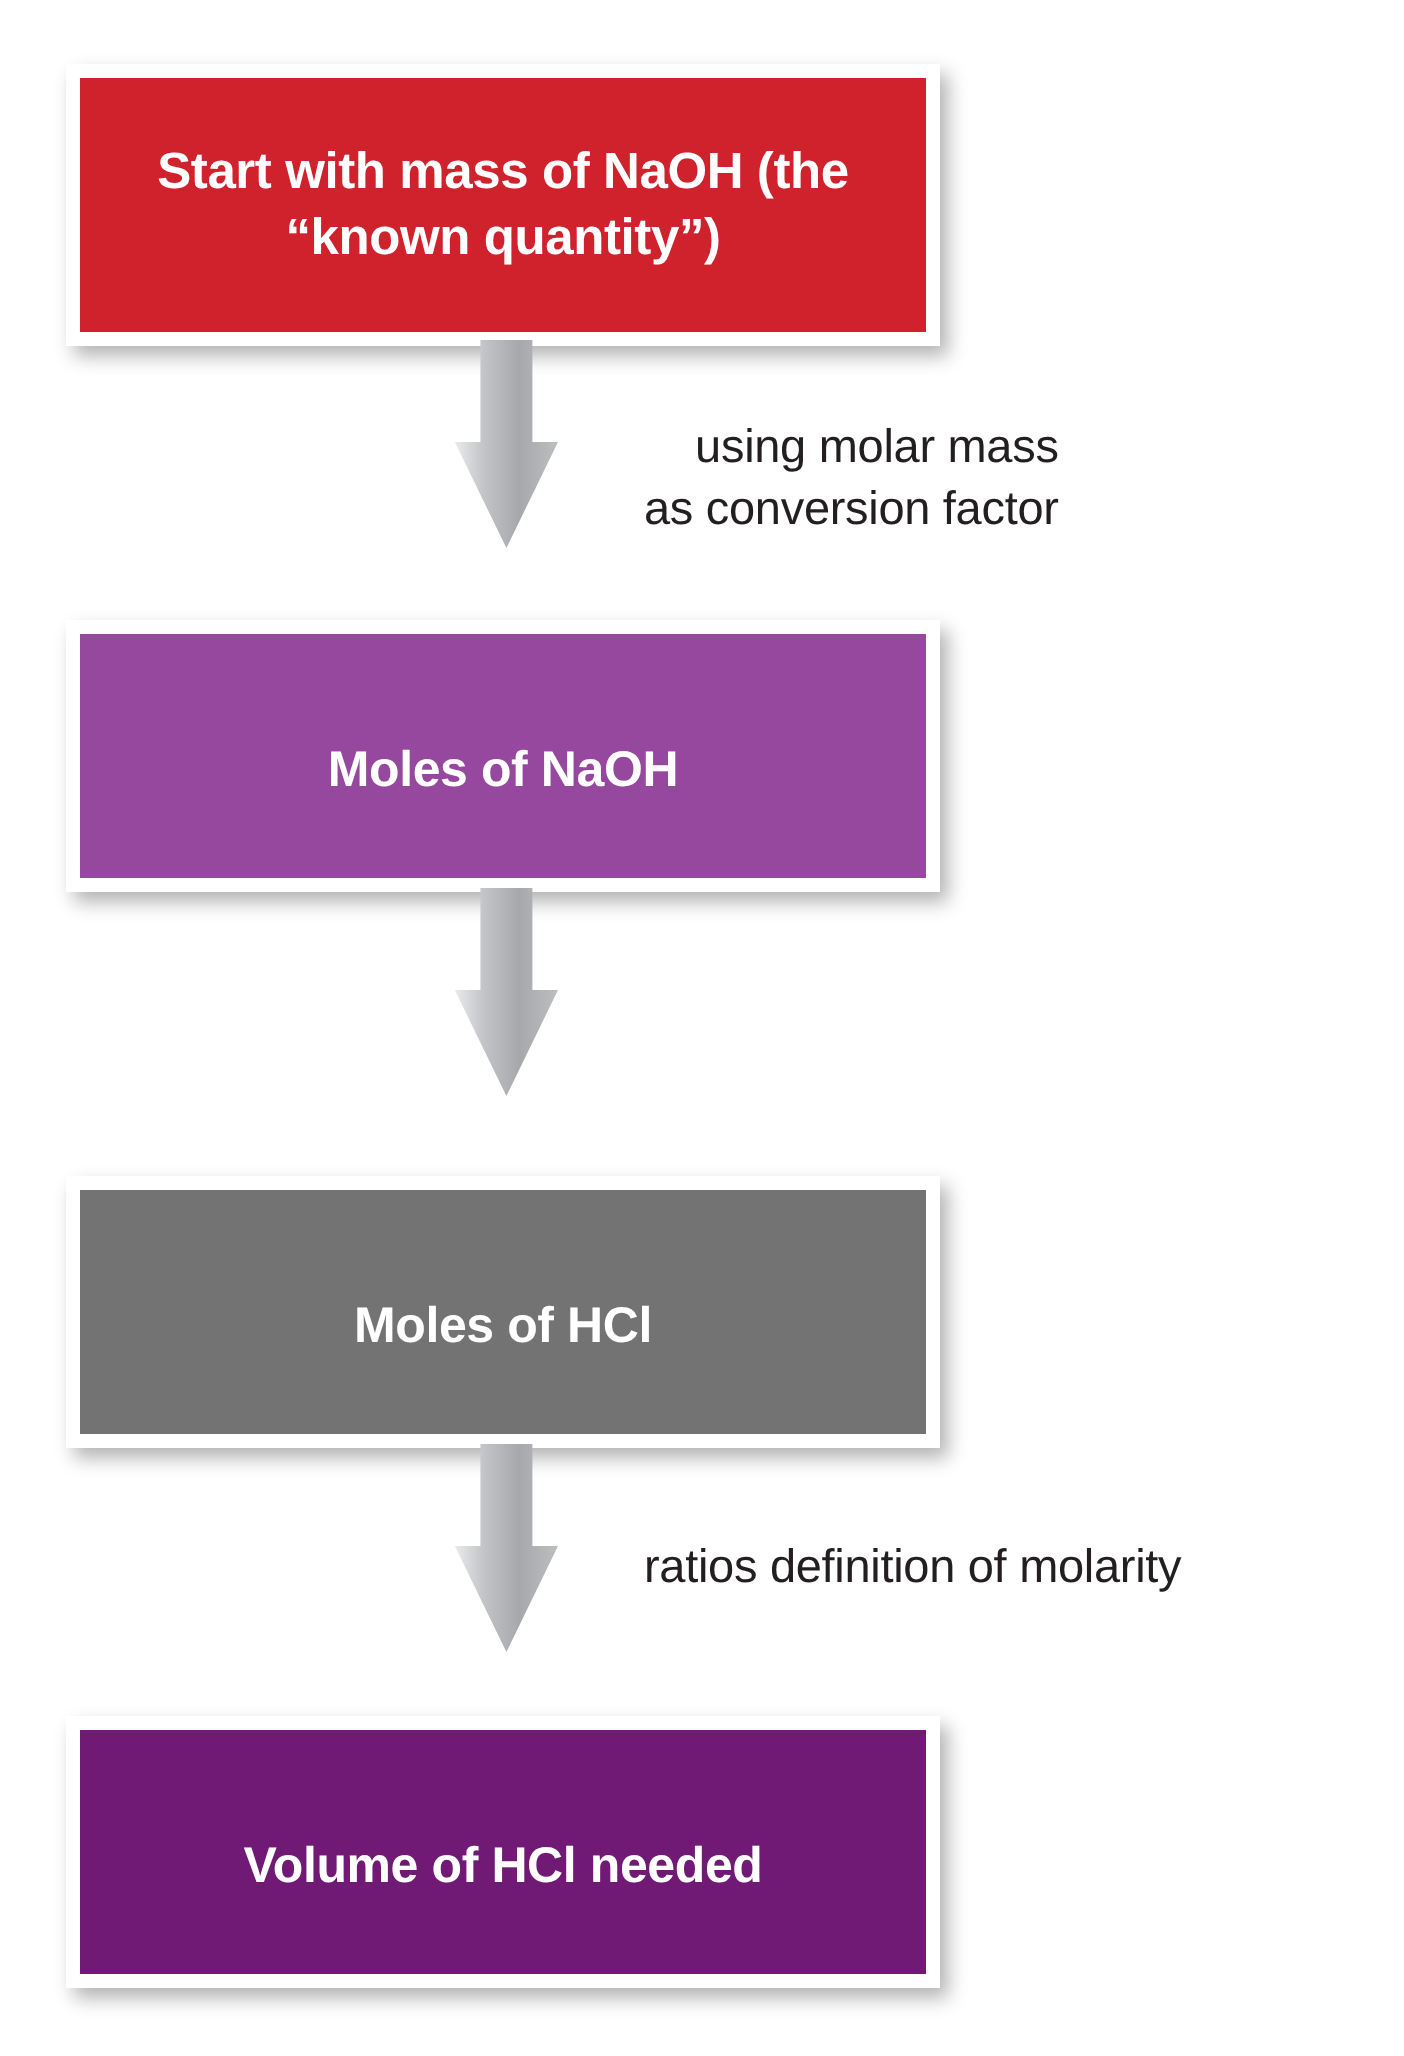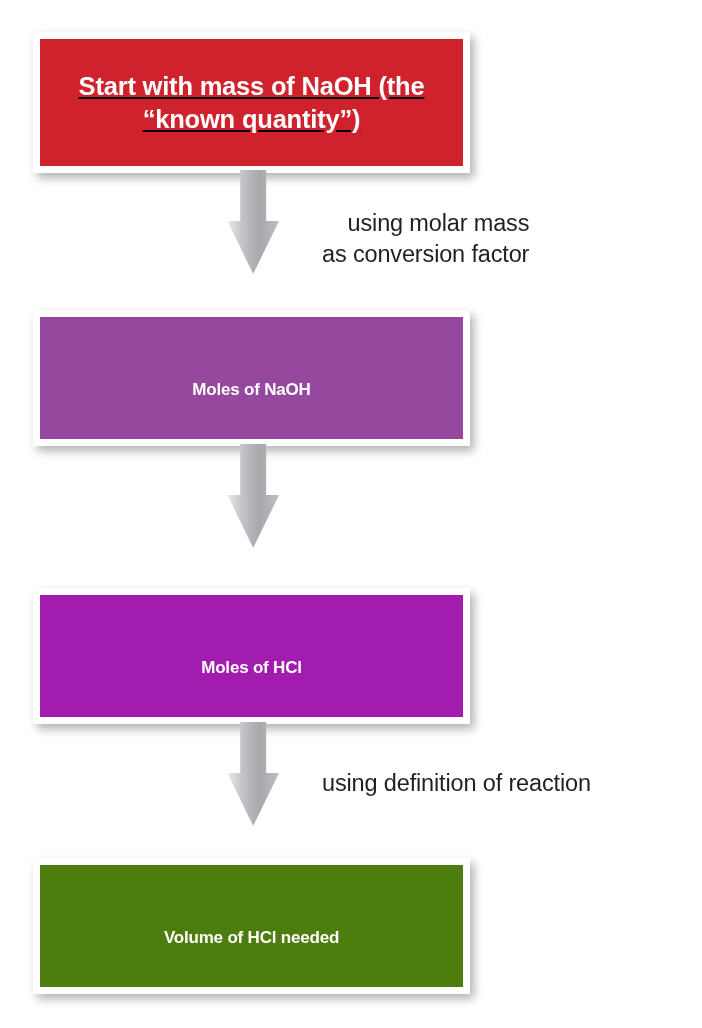--- a/index.html
+++ b/index.html
@@ -36,28 +36,28 @@
     height: 100%;
     box-sizing: border-box;
     display: flex;
     align-items: center;
     justify-content: center;
     text-align: center;
   }
   .node-label {
     color: #ffffff;
     font-weight: bold;
-    font-size: 17px;
+    font-size: 25px;
     line-height: 1.28;
     letter-spacing: -0.2px;
     padding: 0 6px;
   }
 
   #node-start      { top: 32px;  height: 141px; }
-  #node-start .node-fill   { background: #d0222c; text-decoration: underline; }
+  #node-start .node-fill   { background: #d0222c; }
   #node-start .node-label  { font-size: 25.5px; }
 
   #node-moles-naoh { top: 310px; height: 136px; }
   #node-moles-naoh .node-fill { background: #96479e; align-items: flex-end; padding-bottom: 38px; }
 
   #node-moles-hcl  { top: 588px; height: 136px; }
   #node-moles-hcl .node-fill  { background: #3d5f96; align-items: flex-end; padding-bottom: 38px; }
 
   #node-volume-hcl { top: 858px; height: 136px; }
   #node-volume-hcl .node-fill { background: #7ba16e; align-items: flex-end; padding-bottom: 38px; }
@@ -132,40 +132,40 @@
           <stop offset="62%" stop-color="#a6a8ab"></stop>
           <stop offset="100%" stop-color="#bcbec0"></stop>
         </linearGradient>
       </defs>
       <path d="M14.2,0 H40.2 V51 H53 L27.2,104 L1.4,51 H14.2 Z" fill="url(#gshaft2)"></path>
     </svg>
   </div>
 
 
   <div class="node" id="node-moles-hcl">
-    <div class="node-fill" style="background: #a21caf; text-align: center;">
+    <div class="node-fill" style="background: #737373; text-align: center;">
       <span class="node-label" style="color: rgb(255, 255, 255);">Moles of HCl</span>
     </div>
   </div>
 
   <div class="arrow" id="arrow-3">
     <svg viewBox="0 0 54 104" width="54" height="104" aria-hidden="true">
       <defs>
         <linearGradient id="gshaft3" x1="0" y1="0" x2="1" y2="0">
           <stop offset="0%" stop-color="#e9eaec"></stop>
           <stop offset="28%" stop-color="#c2c4c7"></stop>
           <stop offset="62%" stop-color="#a6a8ab"></stop>
           <stop offset="100%" stop-color="#bcbec0"></stop>
         </linearGradient>
       </defs>
       <path d="M14.2,0 H40.2 V51 H53 L27.2,104 L1.4,51 H14.2 Z" fill="url(#gshaft3)"></path>
     </svg>
   </div>
 
-  <div class="edge-label" id="label-3">using definition of reaction</div>
+  <div class="edge-label" id="label-3">ratios definition of molarity</div>
 
   <div class="node" id="node-volume-hcl">
-    <div class="node-fill" style="background: #4d7c0f;">
+    <div class="node-fill" style="background: #701a75;">
       <span class="node-label" style="color: rgb(255, 255, 255);">Volume of HCl needed</span>
     </div>
   </div>
 
 </div>
 
 </body></html>

